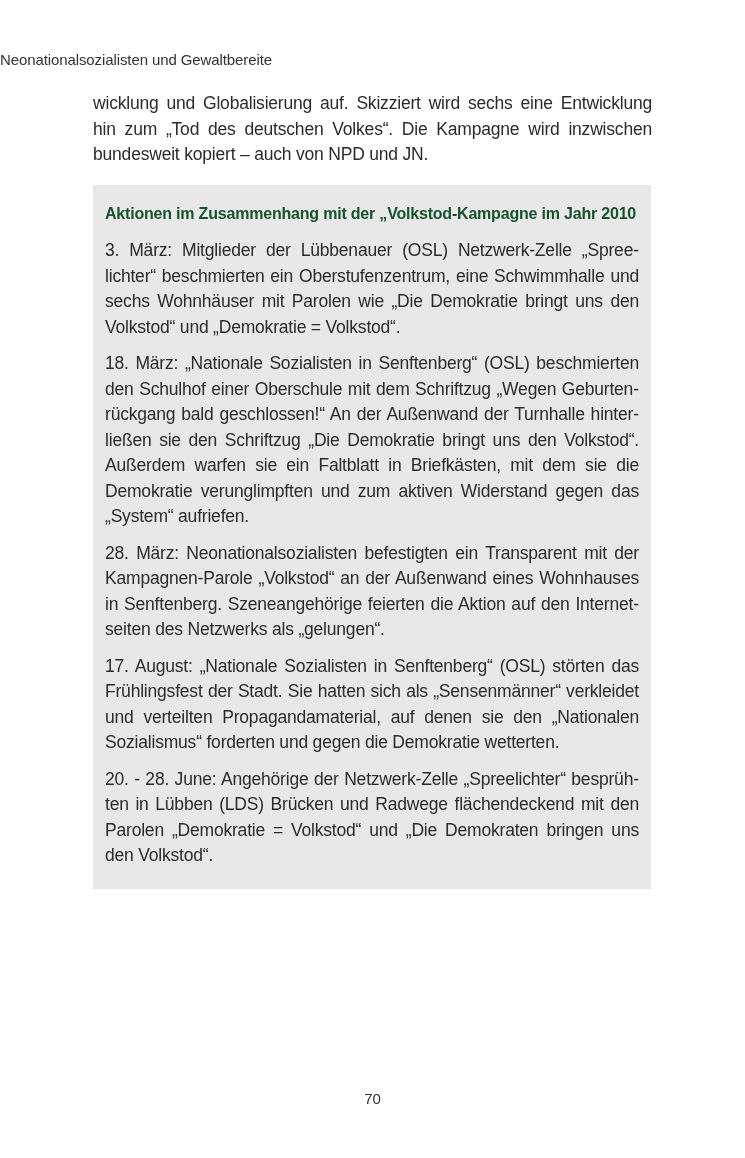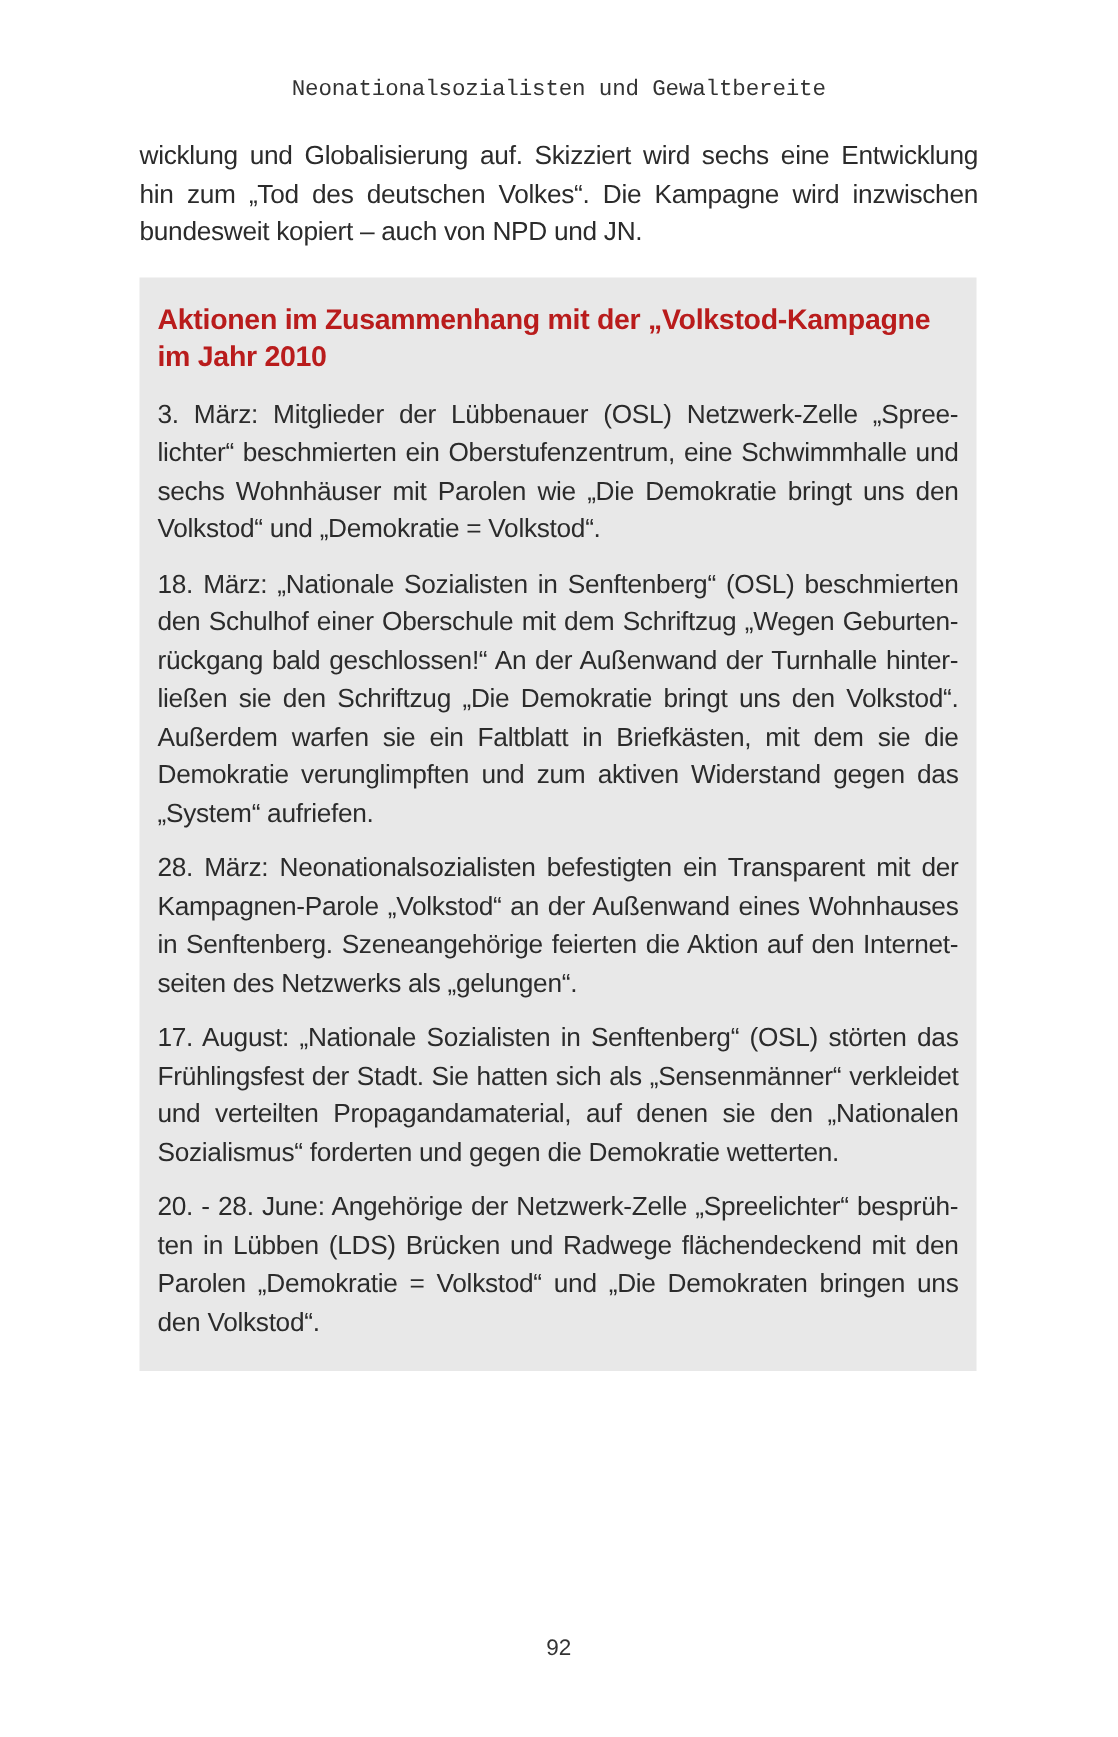--- a/index.html
+++ b/index.html
@@ -11,47 +11,45 @@
     position: relative;
     width: 745px;
     height: 1158px;
     background: #ffffff;
     font-family: "Liberation Sans", sans-serif;
     color: #2b2b2b;
     overflow: hidden;
   }
   .running-head {
     padding-top: 50px;
-    text-align: center;
     font-size: 15px;
     line-height: 19px;
     color: #333333;
     letter-spacing: -0.1px;
-    font-family: Liberation Mono, monospace;
   }
   .intro {
     margin: 22px 93px 0 93px;
     font-size: 17.5px;
     line-height: 25.5px;
     letter-spacing: -0.2px;
     text-align: justify;
     color: #2b2b2b;
   }
   .box {
     margin: 17px 94px 0 93px;
     background: #e8e8e8;
     padding: 16px 12px 20px 12px;
   }
   .box-title {
     margin: 0 0 12px 0;
-    font-size: 19px;
+    font-size: 16px;
     line-height: 25.5px;
     font-weight: bold;
     letter-spacing: -0.2px;
-    color: #b91c1c;
+    color: #14532d;
   }
   .box-p {
     margin: 11px 0 0 0;
     font-size: 17.5px;
     line-height: 25.5px;
     letter-spacing: -0.2px;
     text-align: justify;
     color: #2b2b2b;
   }
   .box-p:first-of-type {
@@ -78,15 +76,15 @@
 
   <section class="box">
     <h2 class="box-title">Aktionen im Zusammenhang mit der „Volkstod-Kampagne im Jahr 2010</h2>
     <p class="box-p">3. März: Mitglieder der Lübbenauer (OSL) Netzwerk-Zelle „Spree­lichter“ beschmierten ein Oberstufenzentrum, eine Schwimmhalle und sechs Wohnhäuser mit Parolen wie „Die Demokratie bringt uns den Volkstod“ und „Demokratie = Volkstod“.</p>
     <p class="box-p">18. März: „Nationale Sozialisten in Senftenberg“ (OSL) beschmierten den Schulhof einer Oberschule mit dem Schriftzug „Wegen Geburten­rückgang bald geschlossen!“ An der Außenwand der Turnhalle hinter­ließen sie den Schriftzug „Die Demokratie bringt uns den Volkstod“. Außerdem warfen sie ein Faltblatt in Briefkästen, mit dem sie die Demo­kratie verunglimpften und zum aktiven Widerstand gegen das „System“ aufriefen.</p>
     <p class="box-p">28. März: Neonationalsozialisten befestigten ein Transparent mit der Kampagnen-Parole „Volkstod“ an der Außenwand eines Wohnhauses in Senftenberg. Szeneangehörige feierten die Aktion auf den Internet­seiten des Netzwerks als „gelungen“.</p>
     <p class="box-p">17. August: „Nationale Sozialisten in Senftenberg“ (OSL) störten das Früh­lingsfest der Stadt. Sie hatten sich als „Sensenmänner“ verkleidet und verteilten Propagandamaterial, auf denen sie den „Nationalen Sozialis­mus“ forderten und gegen die Demokratie wetterten.</p>
     <p class="box-p">20. - 28. June: Angehörige der Netzwerk-Zelle „Spreelichter“ besprüh­ten in Lübben (LDS) Brücken und Radwege flächendeckend mit den Parolen „Demokratie = Volkstod“ und „Die Demokraten bringen uns den Volkstod“.</p>
   </section>
 
-  <div class="page-number">92</div>
+  <div class="page-number">70</div>
 
 </div>
 
 </body></html>

